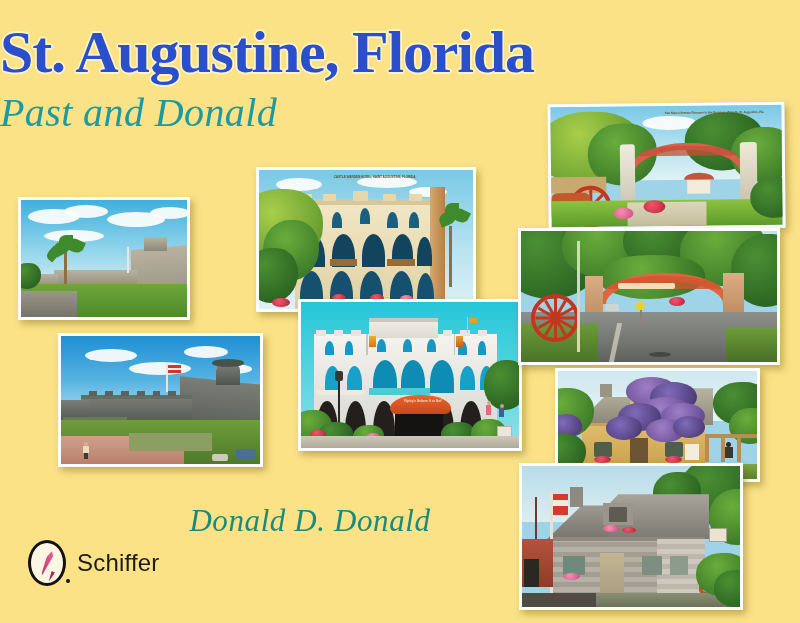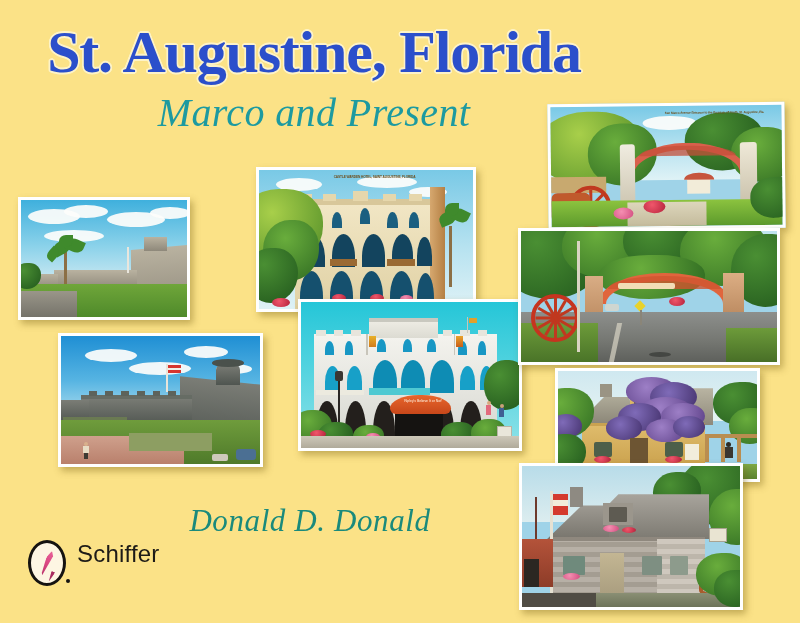--- a/index.html
+++ b/index.html
@@ -19,21 +19,21 @@
     background: #fbe287;
     overflow: hidden;
   }
 
   
   #title-block {
     position: absolute;
     left: 0;
     top: 22px;
     width: 628px;
-    text-align: center;
+    text-align: left;
     z-index: 40;
   }
   #main-title {
     font-family: "Liberation Serif", serif;
     font-weight: bold;
     font-size: 60px;
     line-height: 1.02;
     letter-spacing: -1.2px;
     color: #2b4fcb;
     text-shadow:
@@ -67,21 +67,21 @@
     letter-spacing: 0.6px;
     z-index: 40;
   }
 
   
   #publisher {
     position: absolute;
     left: 28px;
     top: 540px;
     display: flex;
-    align-items: flex-start;
+    align-items: center;
     gap: 11px;
     z-index: 40;
   }
   #schiffer-mark {
     position: relative;
     width: 38px;
     height: 46px;
   }
   #schiffer-mark .oval {
     position: absolute;
@@ -665,21 +665,21 @@
 
       <div class="ground" style="height:10%; background:linear-gradient(to bottom,#8a8f74,#6d7359);"></div>
       <div style="position:absolute; left:0; bottom:0; width:34%; height:10%; background:#504c44;"></div>
       <div class="tree mid" style="left:80%; top:62%; width:24%; height:30%;"></div>
       <div class="tree dark" style="left:88%; top:74%; width:20%; height:26%;"></div>
     </div>
   </div>
 
   <div id="title-block">
     <div id="main-title">St. Augustine, Florida</div>
-    <div id="subtitle">Marco and Present</div>
+    <div id="subtitle">Past and Donald</div>
   </div>
 
   <div id="author">Donald D. Donald</div>
 
   <div id="publisher">
     <div id="schiffer-mark">
       <div class="oval"></div>
       <div class="quill"></div>
       <div class="quill-tip"></div>
       <div class="dot"></div>

